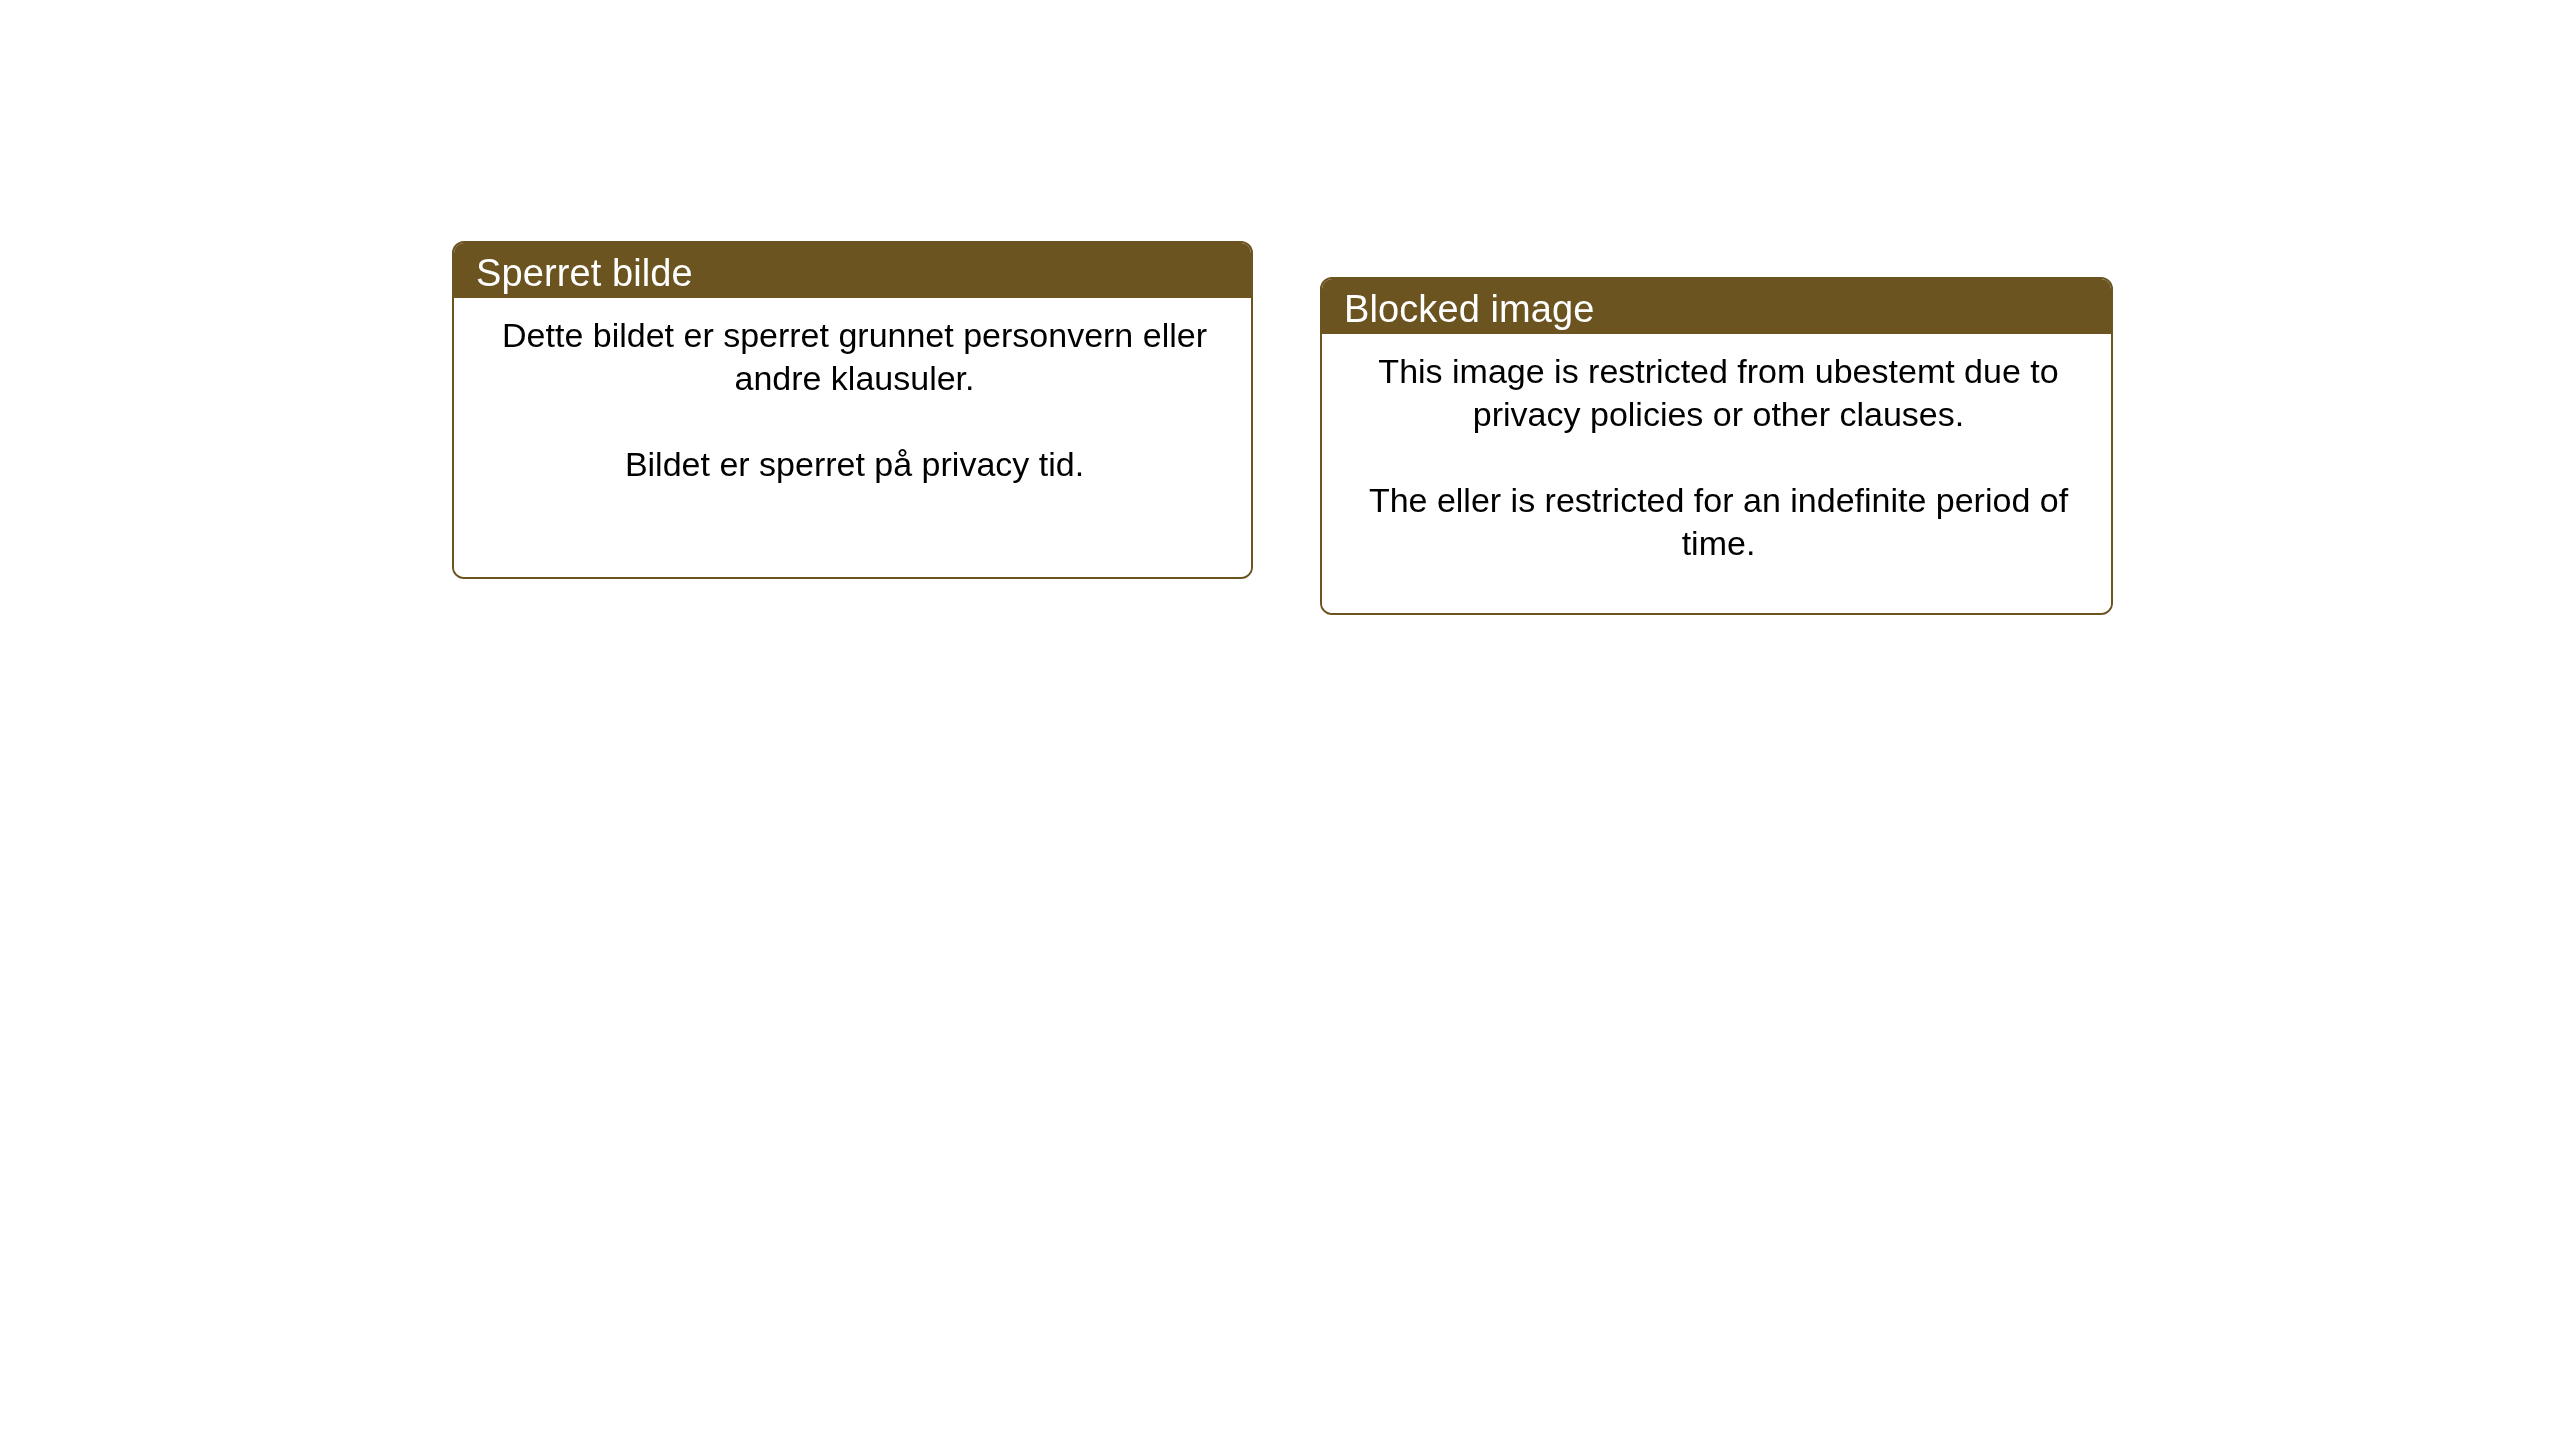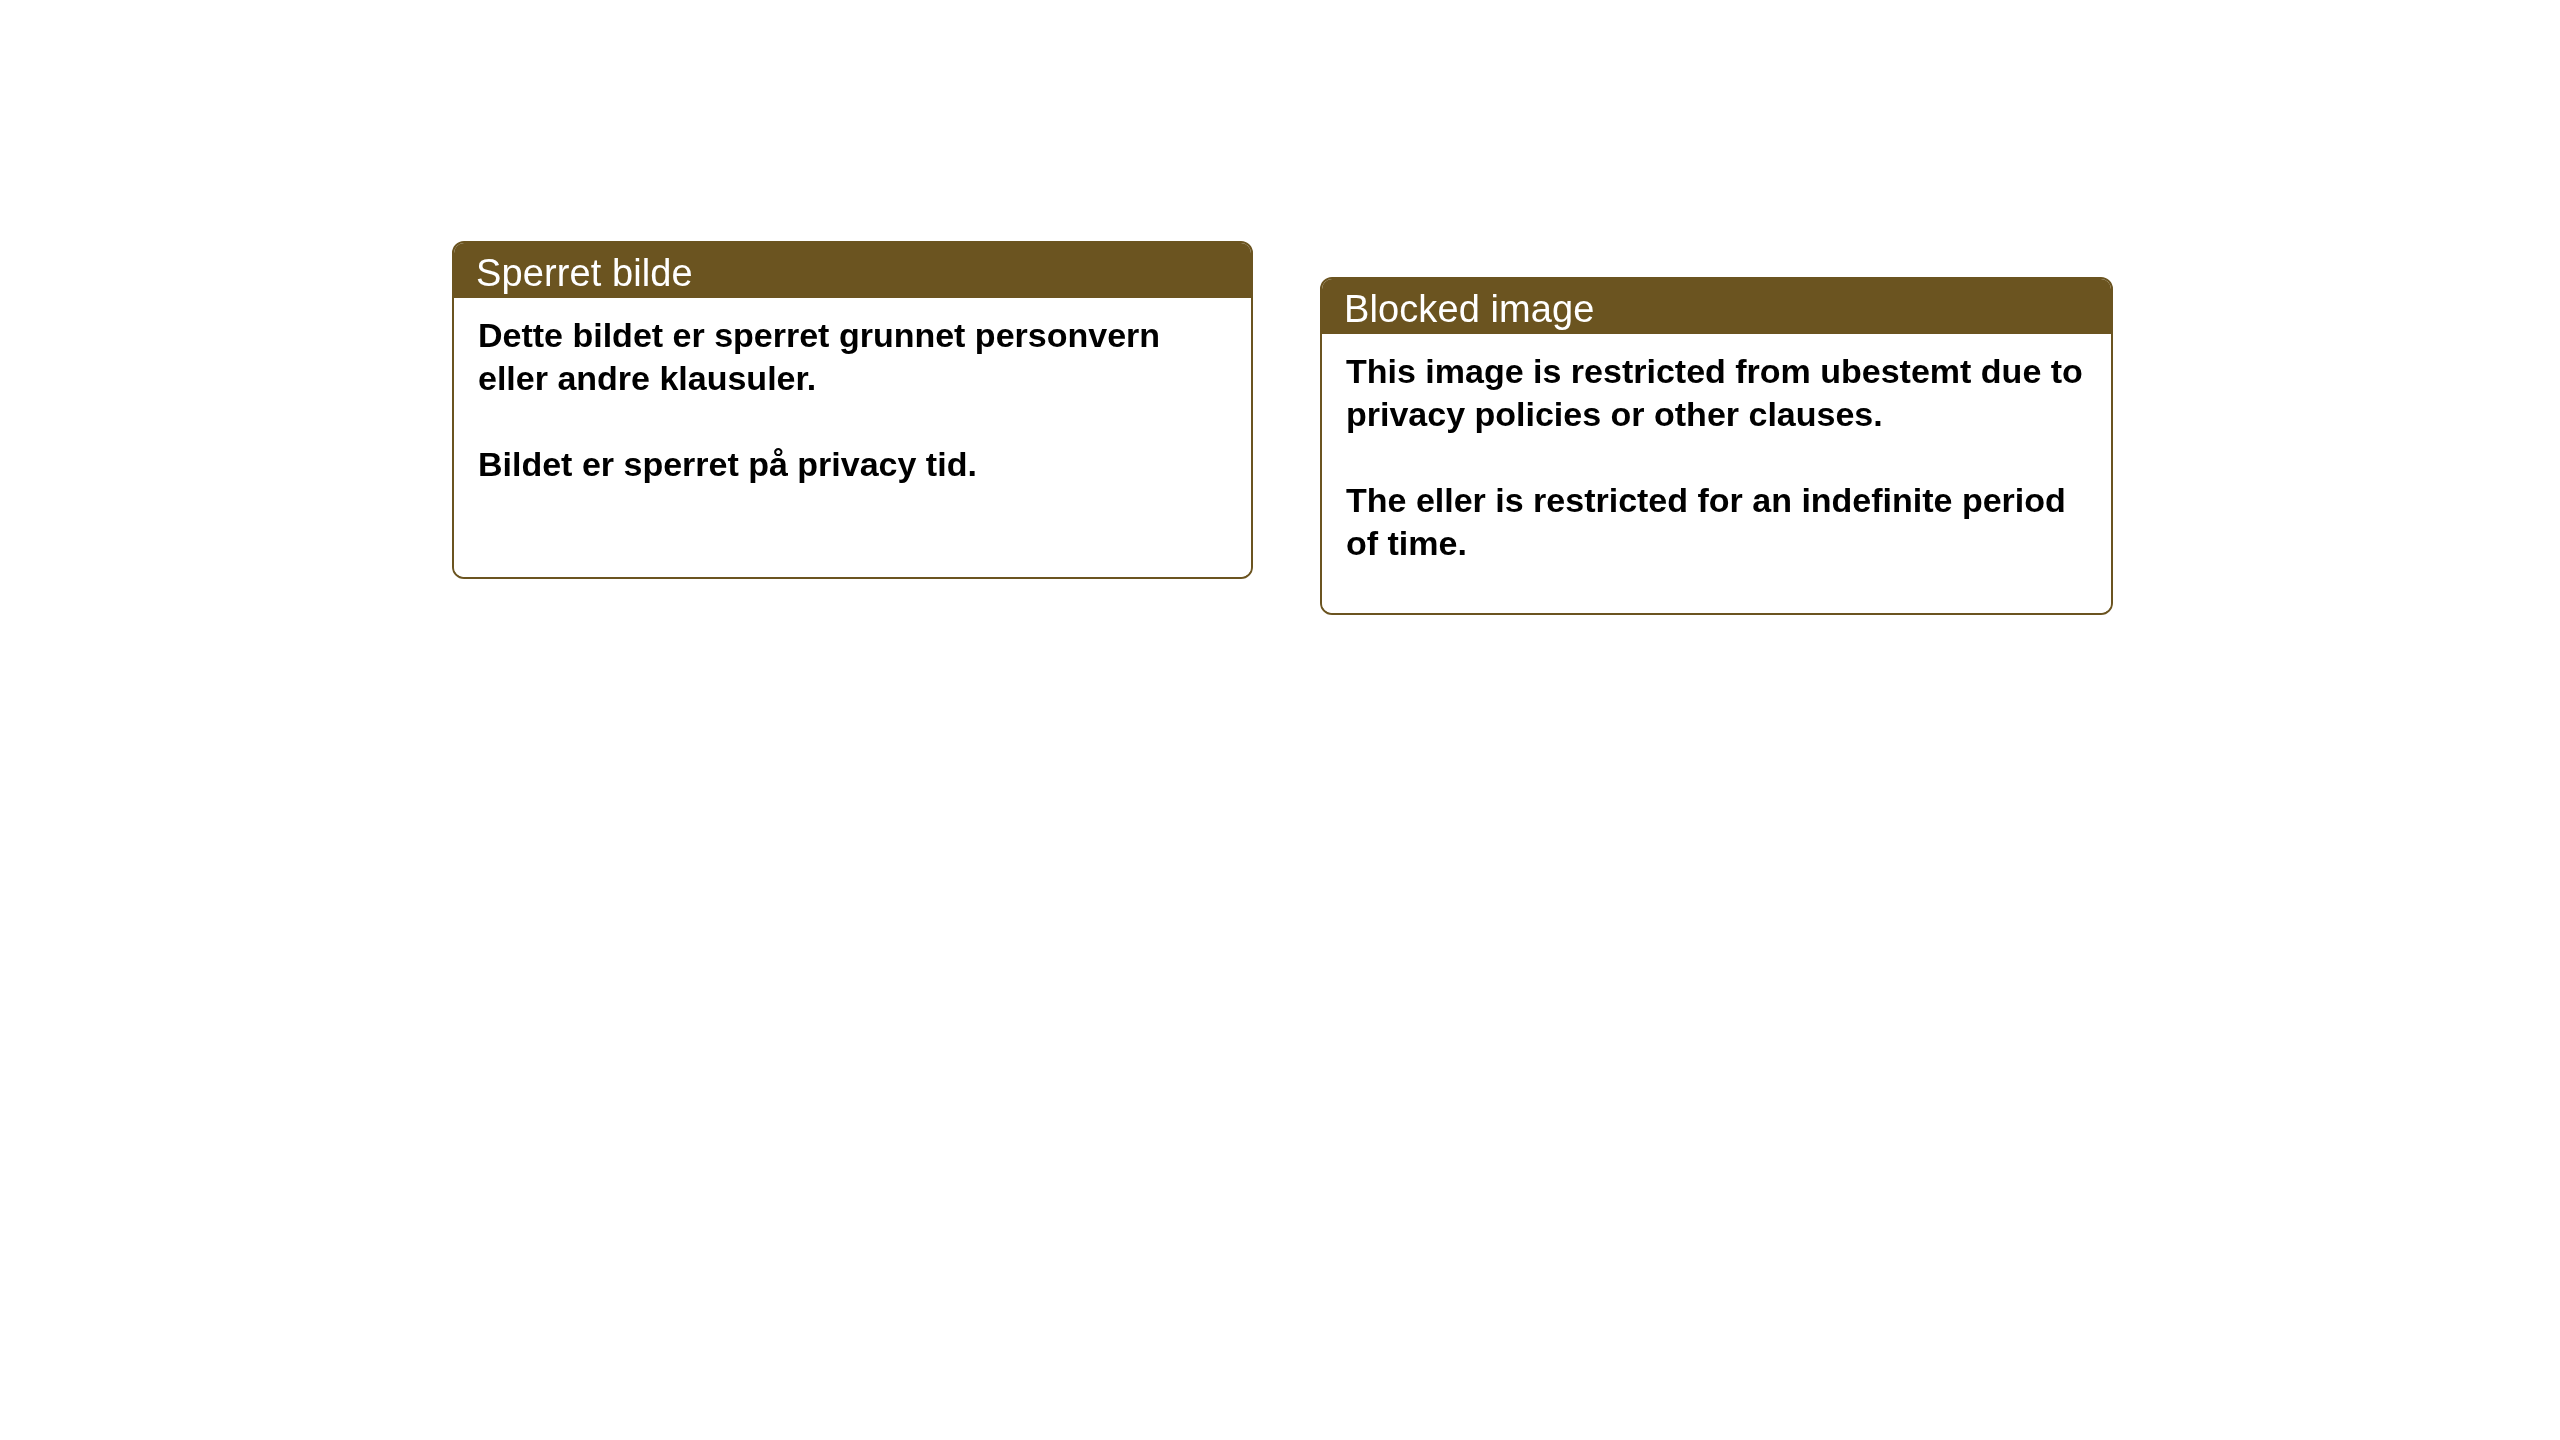--- a/index.html
+++ b/index.html
@@ -67,21 +67,22 @@
     padding: 16px 20px 0 24px;
     box-sizing: border-box;
     background: #ffffff;
   }
 
   .panel-paragraph {
     color: #000000;
     font-size: 34px;
     line-height: 43px;
     margin: 0;
-    font-weight: 700;
+    font-weight: 400;
+    text-align: center;
   }
 
   .paragraph-gap {
     height: 43px;
   }
 </style>
 </head>
 <body>
 
 <div id="panels-container">

